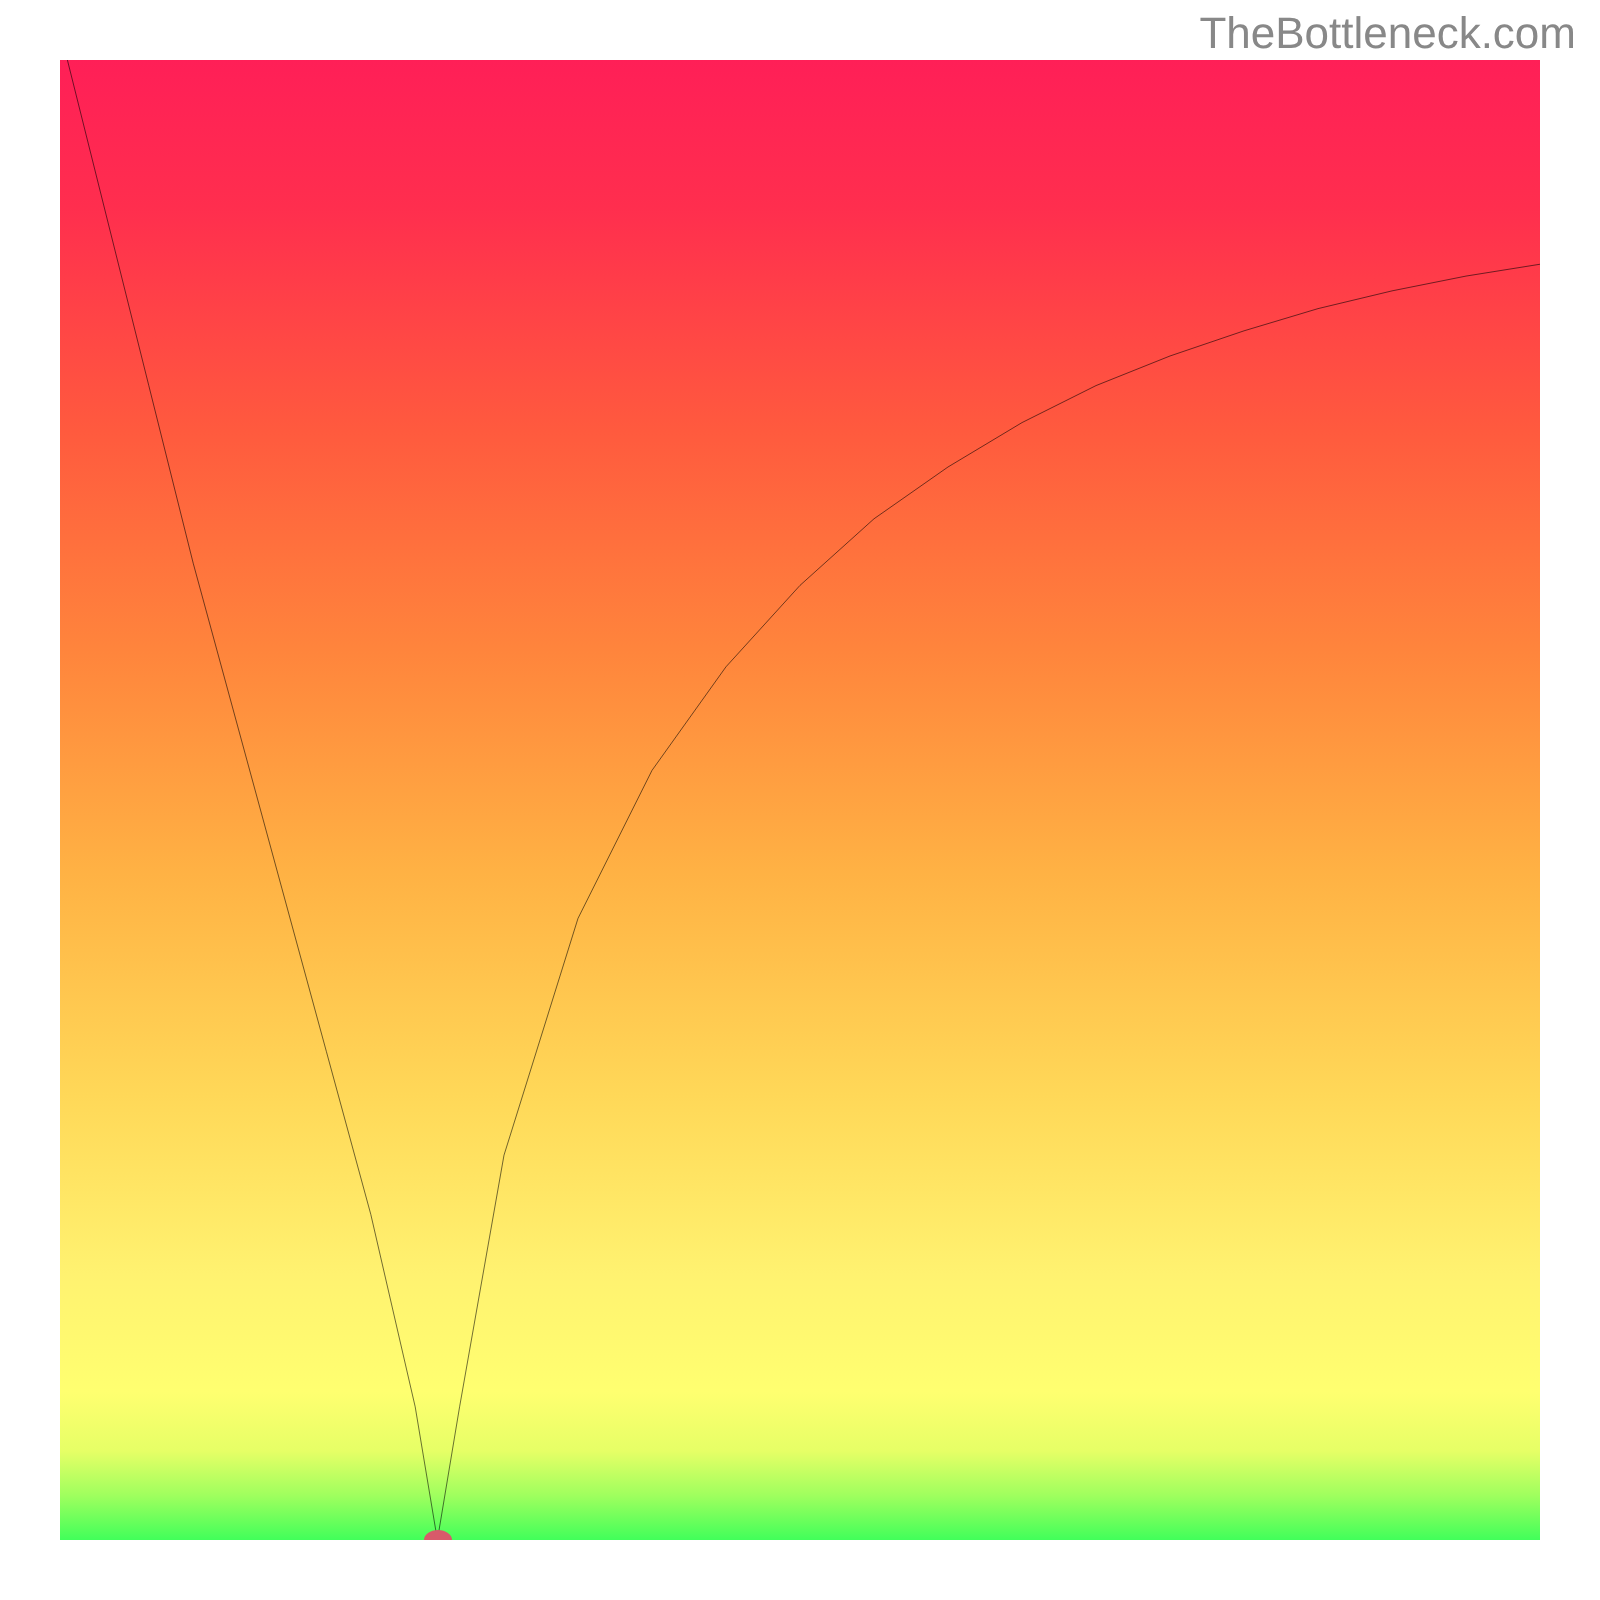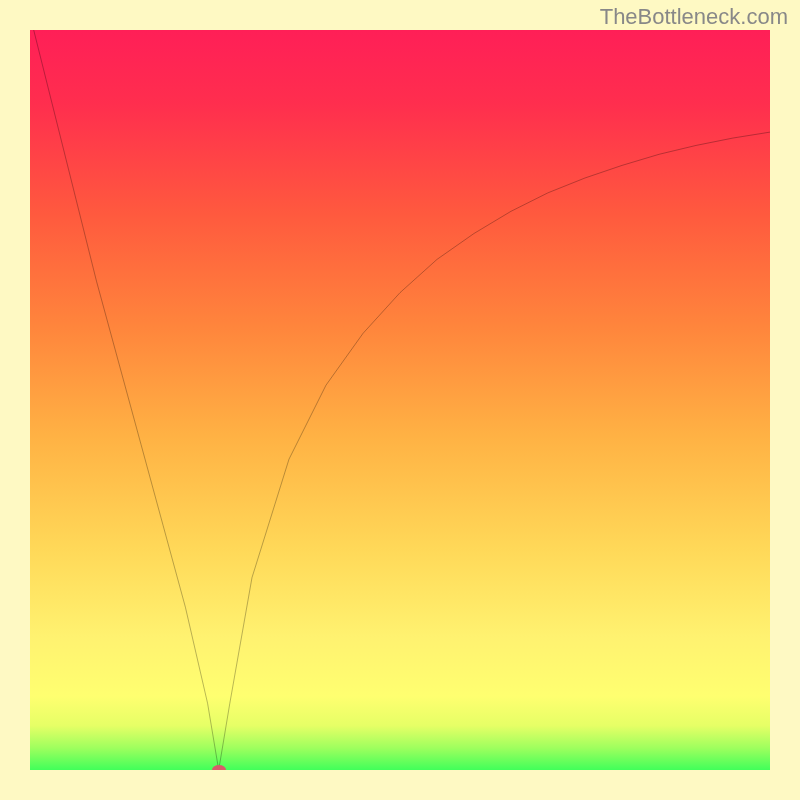--- a/index.html
+++ b/index.html
@@ -8,21 +8,21 @@
     width: 800px;
     height: 800px;
     overflow: hidden;
     font-family: Arial, Helvetica, sans-serif;
     background: #000;
   }
   .frame {
     position: relative;
     width: 800px;
     height: 800px;
-    background: #fef9c3;
+    background: #ffffff;
   }
   .watermark {
     position: absolute;
     top: 4px;
     right: 12px;
     color: #888;
     font-size: 22px;
     font-family: Arial, sans-serif;
     user-select: none;
   }

